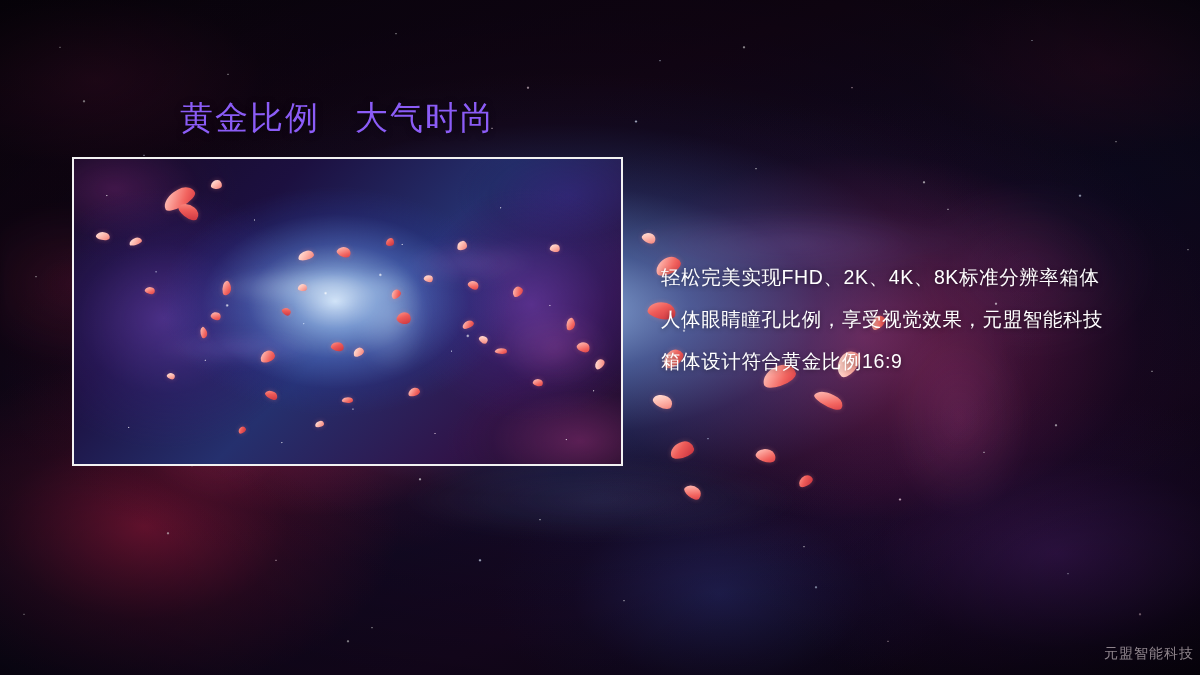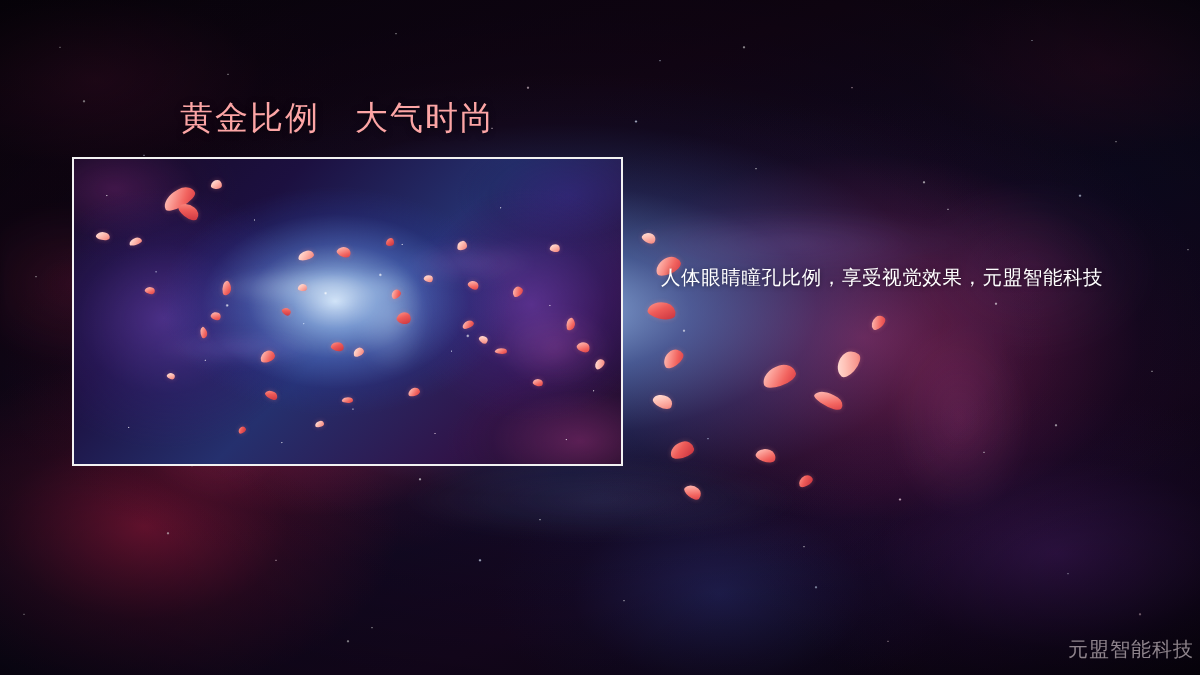--- a/index.html
+++ b/index.html
@@ -216,21 +216,21 @@
     border-radius: 70% 30% 68% 32% / 80% 50% 50% 20%;
   }
 
   
   #title {
     position: absolute;
     left: 180px;
     top: 100px;
     font-size: 33px;
     line-height: 1.1;
-    color: #fca5a5;
+    color: #8b5cf6;
     letter-spacing: 2px;
     white-space: pre;
     text-shadow: 0 1px 6px rgba(0,0,0,0.55);
     font-weight: 400;
   }
 
   #body-text {
     position: absolute;
     left: 661px;
     top: 256px;
@@ -243,21 +243,21 @@
     letter-spacing: 0.6px;
     white-space: pre;
     text-shadow: 0 1px 5px rgba(0,0,0,0.45);
   }
 
   #watermark {
     position: absolute;
     right: 6px;
     bottom: 12px;
     color: rgba(222,210,214,0.62);
-    font-size: 20px;
+    font-size: 14px;
     letter-spacing: 1px;
     white-space: pre;
   }
 </style>
 </head>
 <body>
 
 <div id="slide">
 
   <div class="bg-layer bg-base"></div>
@@ -326,18 +326,20 @@
           <div class="petal pale" style="left: 44%; top: 86%; width: 9px; height: 6px; transform: rotate(-10deg);"></div>
           <div class="petal pale" style="left: 17%; top: 70%; width: 8px; height: 6px; transform: rotate(26deg);"></div>
           <div class="petal deep" style="left: 30%; top: 88%; width: 8px; height: 6px; transform: rotate(-30deg);"></div>
         </div>
     </div>
   </div>
 
   <div id="title">黄金比例　大气时尚</div>
 
   <div id="body-text">
+    <div class="body-line">轻松完美实现FHD、2K、4K、8K标准分辨率箱体</div>
     <div class="body-line">人体眼睛瞳孔比例，享受视觉效果，元盟智能科技</div>
+    <div class="body-line">箱体设计符合黄金比例16:9</div>
   </div>
 
   <div id="watermark">元盟智能科技</div>
 
 </div>
 
 </body></html>

